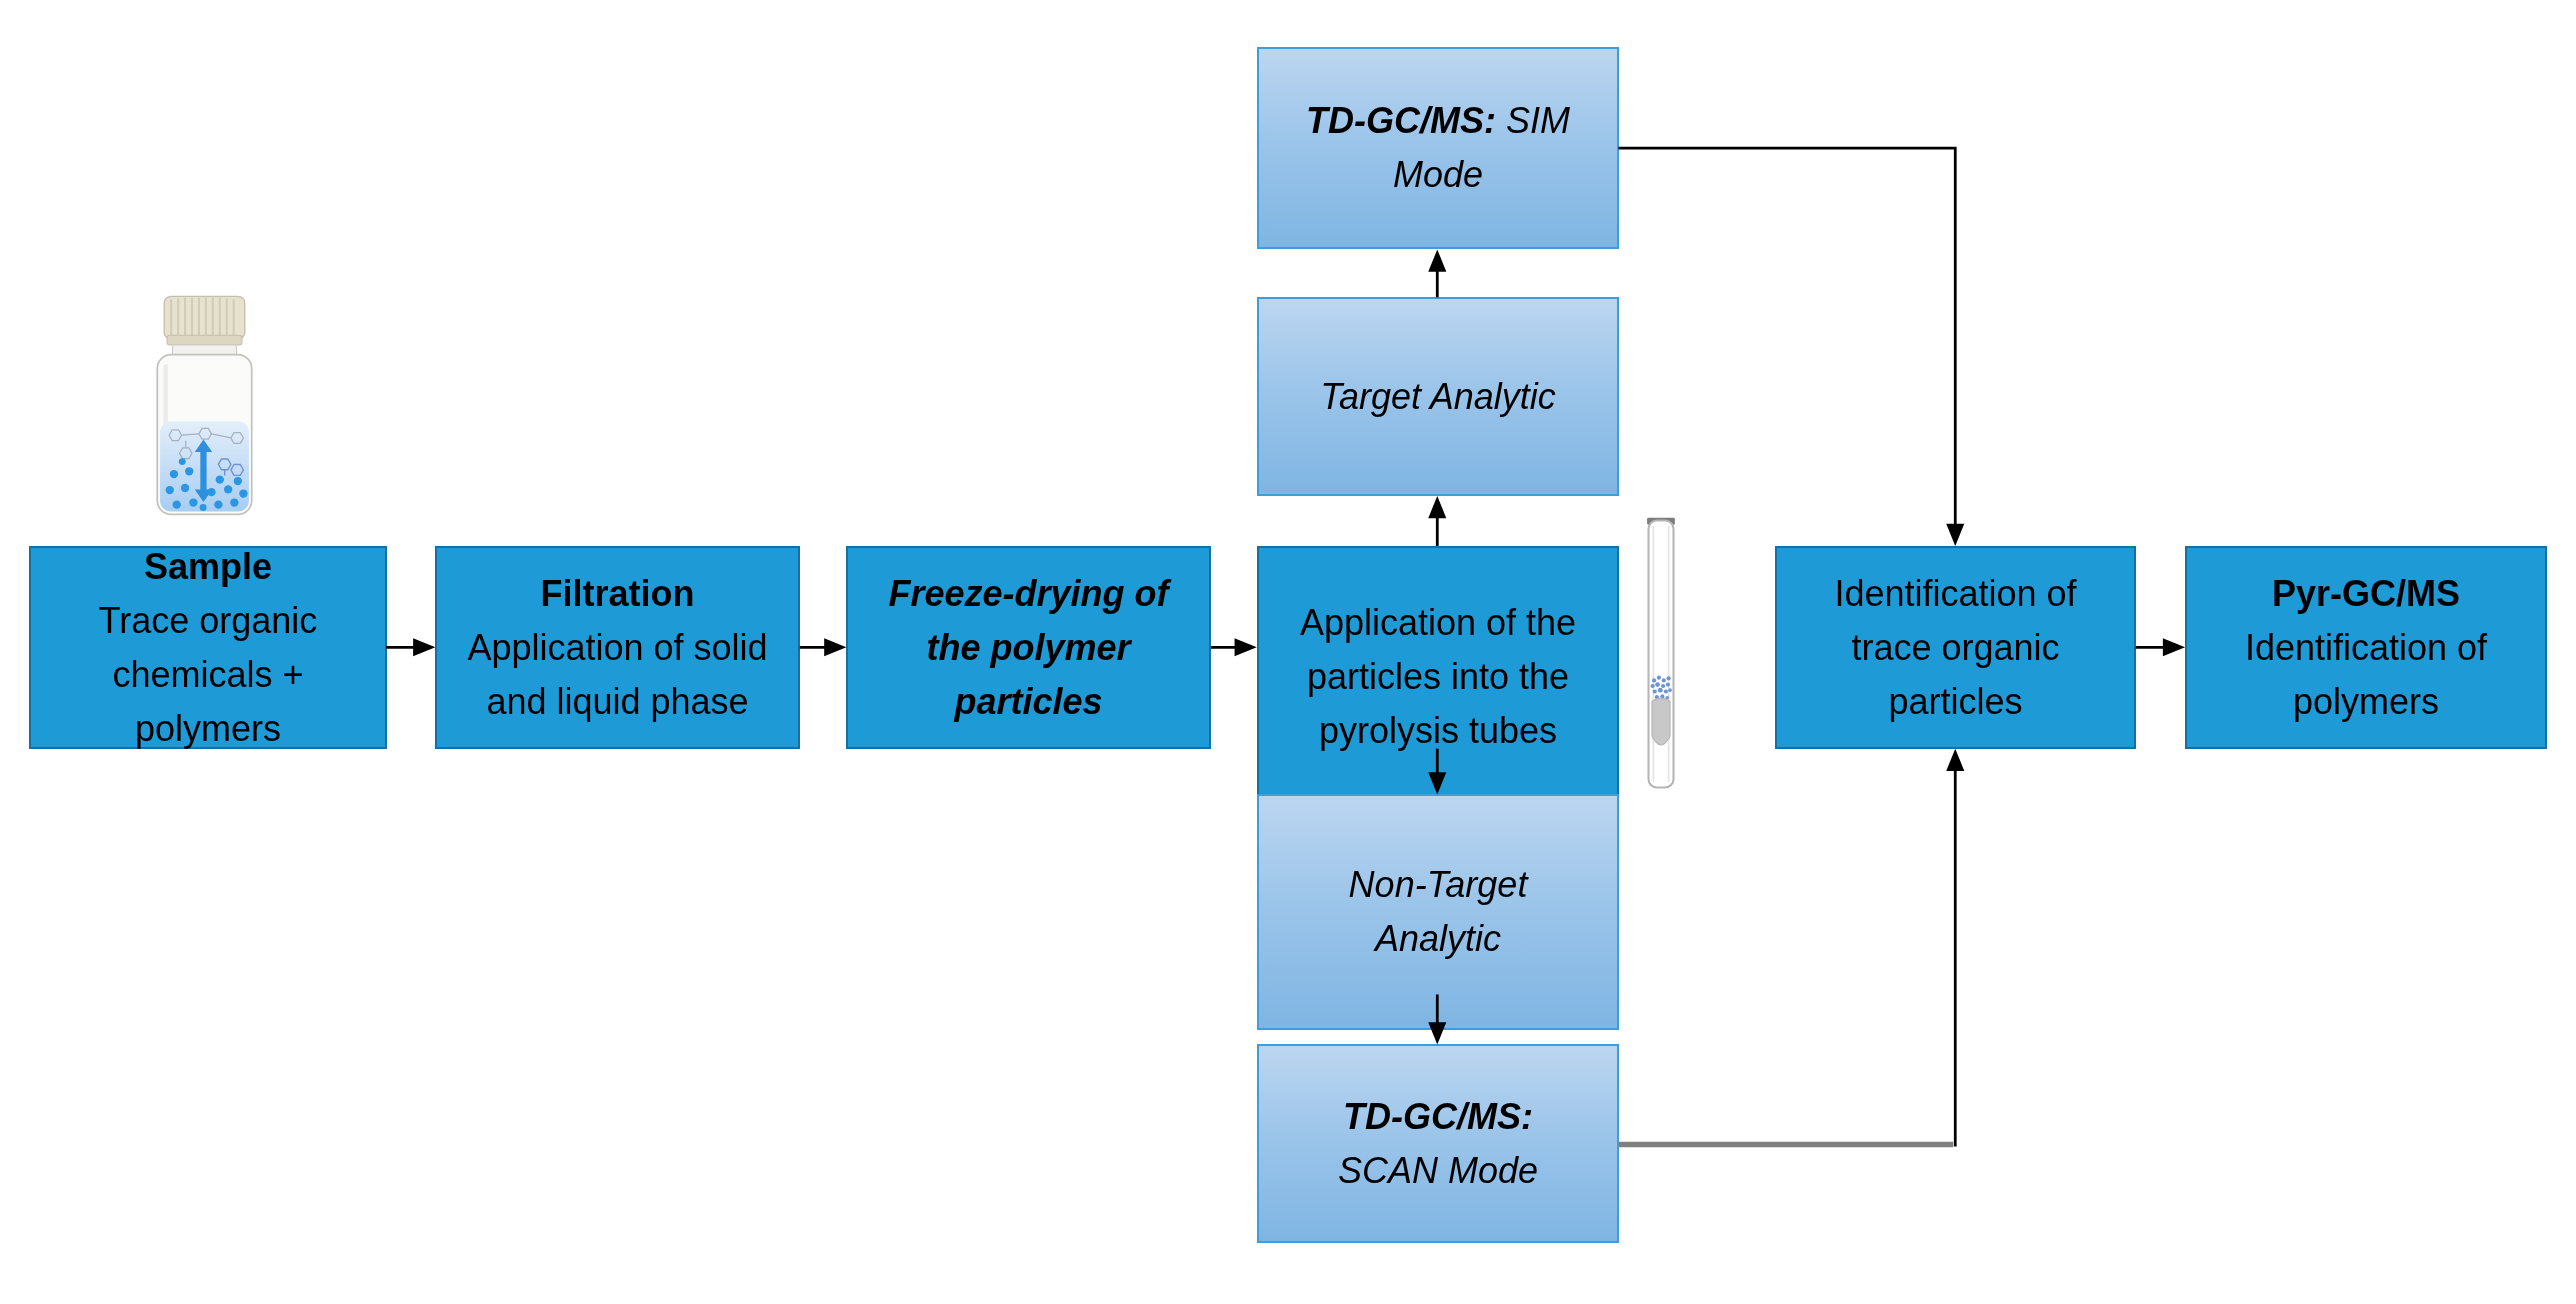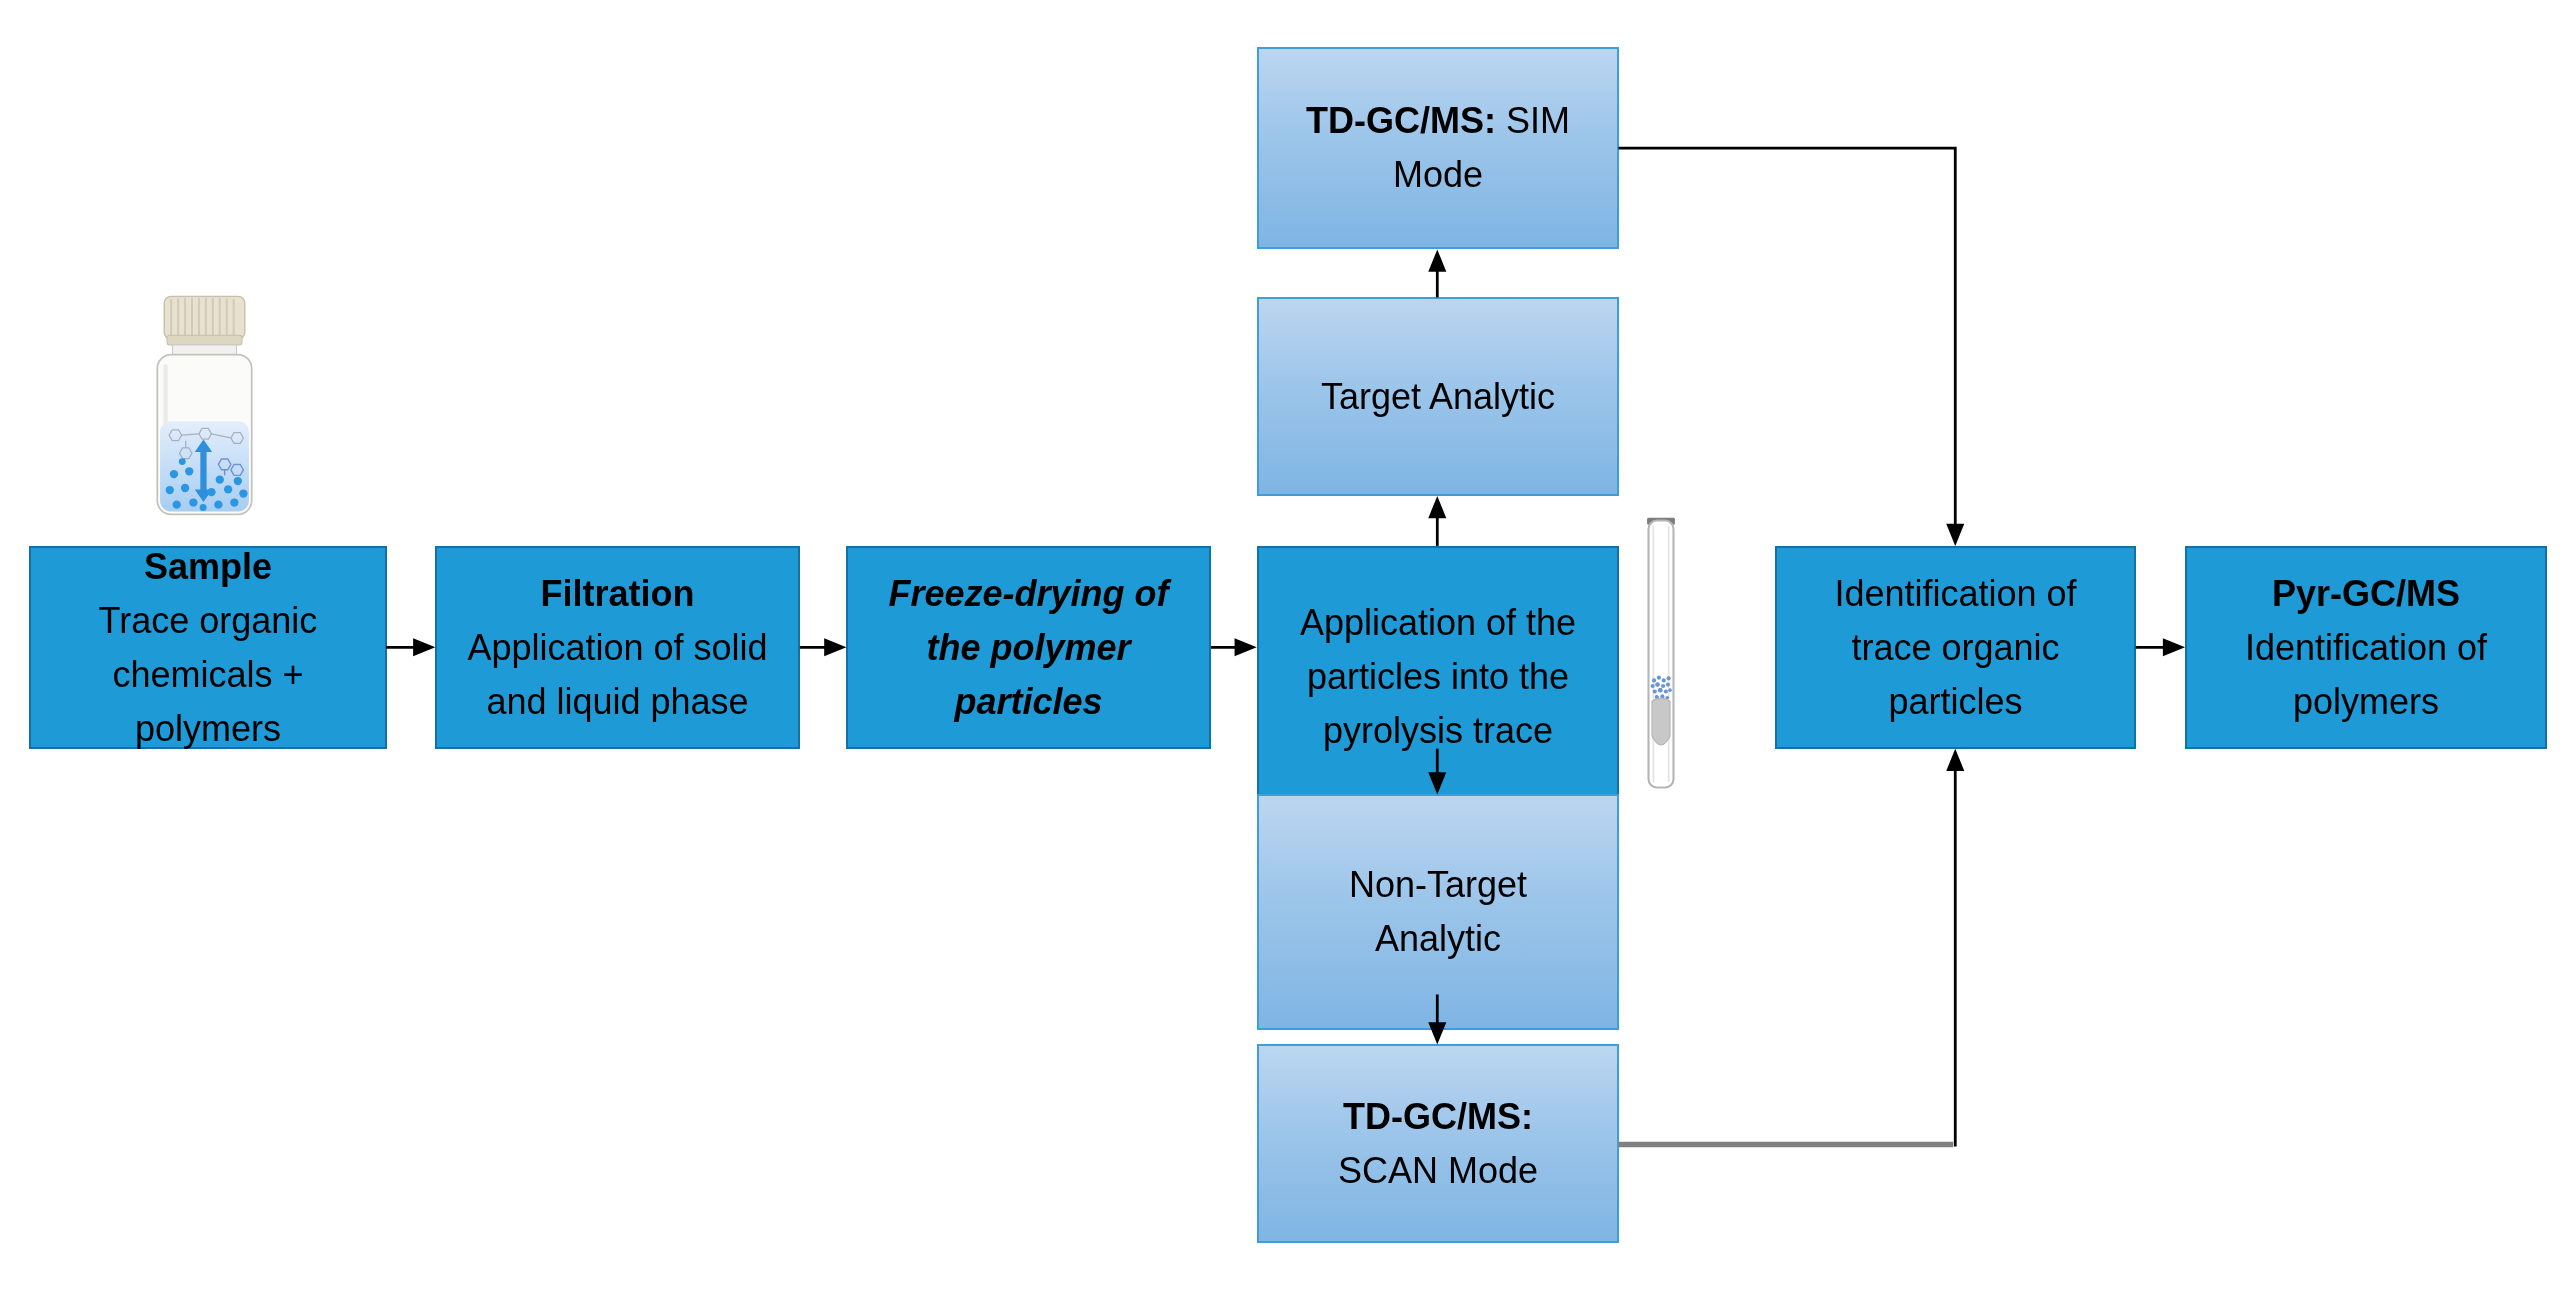--- a/index.html
+++ b/index.html
@@ -25,20 +25,21 @@
   }
   .box .line{white-space:nowrap;}
   .b{font-weight:bold;}
   .process{
     background:#1E9AD6;
     border:2.8px solid #1371A3;
   }
   .stage{
     background:linear-gradient(to bottom,#BCD6F0 0%,#9CC5EA 45%,#7FB5E3 100%);
     border:2.1px solid #3D9EDB;
+    font-style:italic;
   }
   svg.overlay{position:absolute;left:0;top:0;}
   .illus{position:absolute;}
 </style>
 </head>
 <body>
 
 <div class="canvas">
 
   <div class="box process" style="left:29px;top:546px;width:358px;height:203px;">
@@ -56,21 +57,21 @@
 
   <div class="box process" style="left:846px;top:546px;width:365px;height:203px;font-style:italic;">
     <div class="line b">Freeze-drying of</div>
     <div class="line b">the polymer</div>
     <div class="line b">particles</div>
   </div>
 
   <div class="box process" style="left:1257px;top:546px;width:362px;height:261px;">
     <div class="line">Application of the</div>
     <div class="line">particles into the</div>
-    <div class="line">pyrolysis trace</div>
+    <div class="line">pyrolysis tubes</div>
   </div>
 
   <div class="box process" style="left:1775px;top:546px;width:361px;height:203px;">
     <div class="line">Identification of</div>
     <div class="line">trace organic</div>
     <div class="line">particles</div>
   </div>
 
   <div class="box process" style="left:2185px;top:546px;width:362px;height:203px;">
     <div class="line b">Pyr-GC/MS</div>

